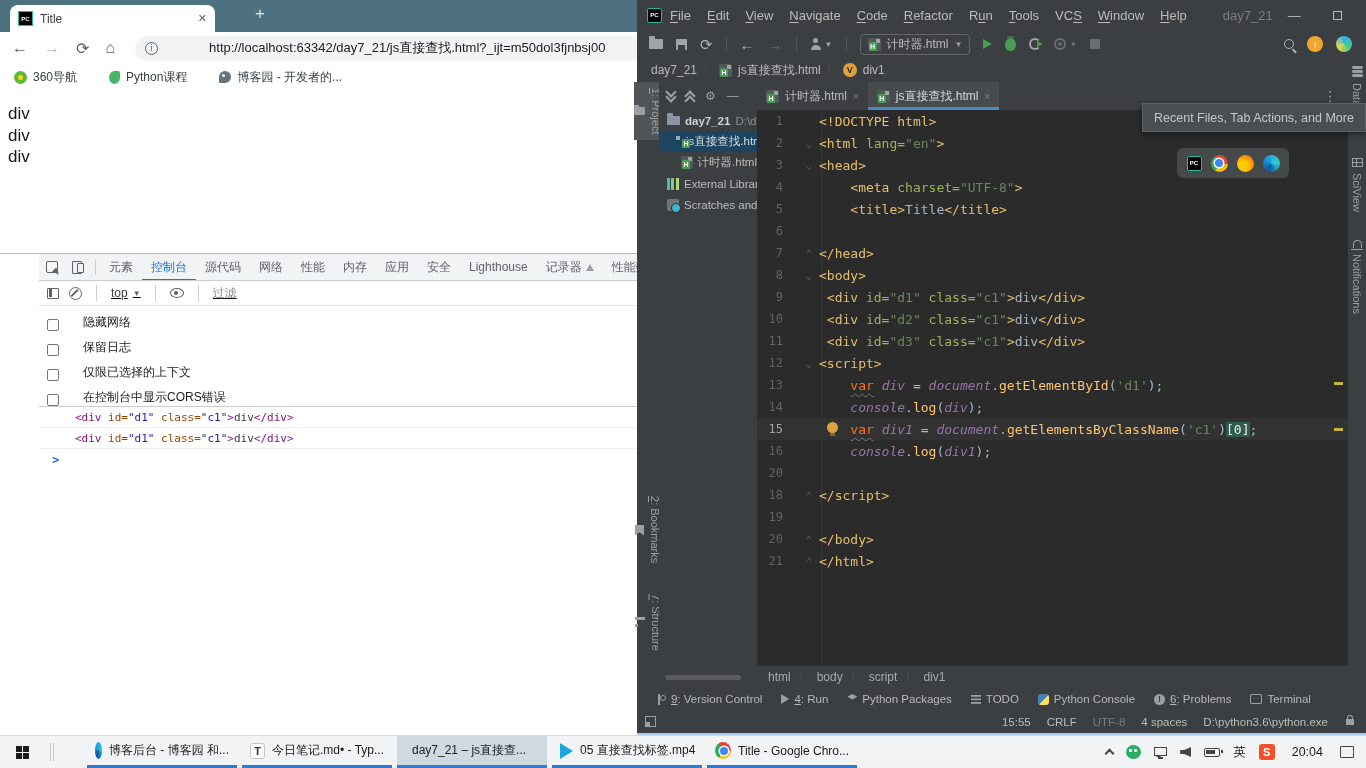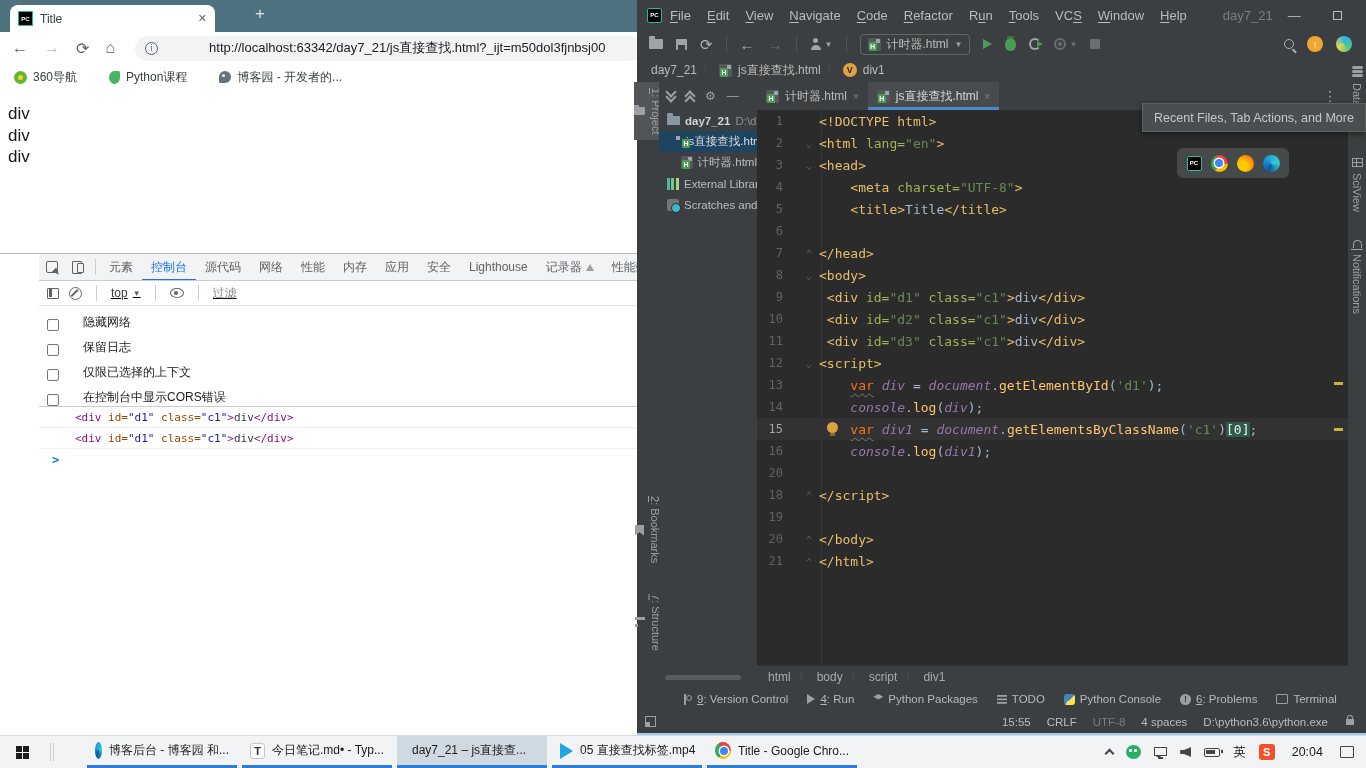--- a/index.html
+++ b/index.html
@@ -160,21 +160,21 @@
   .p-rsitem { display:flex; flex-direction:column; align-items:center; gap:6px; margin-bottom:28px; }
   .p-rslabel { writing-mode:vertical-rl; font-size:11px; color:#9da0a2; }
   .sicon-db { width:11px; height:3px; border-radius:2px; background:#9da0a2; box-shadow:0 4px 0 #9da0a2,0 8px 0 #9da0a2; margin-bottom:8px; }
   .sicon-grid { width:11px; height:9px; border:1px solid #9da0a2; position:relative; }
   .sicon-grid::before { content:""; position:absolute; left:0; top:3px; width:100%; height:1px; background:#9da0a2; }
   .sicon-grid::after { content:""; position:absolute; left:3px; top:0; width:1px; height:100%; background:#9da0a2; }
   .sicon-bell { width:9px; height:8px; border:1.5px solid #9da0a2; border-bottom:none; border-radius:5px 5px 0 0; position:relative; }
   .sicon-bell::after { content:""; position:absolute; left:-3px; bottom:-2px; width:12px; height:1.5px; background:#9da0a2; }
 
   .p-bcbottom { position:absolute; left:120px; top:665px; width:591px; height:23px; display:flex; align-items:center; gap:8px; padding-left:11px; font-size:12px; color:#a7aaac; background:#3c3f41; border-top:1px solid #323232; }
-  .p-toolwin { position:absolute; left:0; top:688px; width:729px; height:22px; display:flex; align-items:center; gap:19px; padding-left:46px; background:#3c3f41; font-size:11.5px; color:#b6b8ba; }
+  .p-toolwin { position:absolute; left:0; top:688px; width:729px; height:22px; display:flex; align-items:center; gap:19px; padding-left:20px; background:#3c3f41; font-size:11.5px; color:#b6b8ba; }
   .p-twitem { display:flex; align-items:center; gap:5px; white-space:nowrap; }
   .p-twitem u { text-decoration:underline; }
   .twicon-branch { width:9px; height:11px; position:relative; }
   .twicon-branch::before { content:""; position:absolute; left:1px; top:0; width:1.5px; height:11px; background:#9da0a2; }
   .twicon-branch::after { content:""; position:absolute; right:0; top:1px; width:4px; height:4px; border-radius:50%; border:1.5px solid #9da0a2; }
   .twicon-run { width:0; height:0; border-left:8px solid #9da0a2; border-top:5px solid transparent; border-bottom:5px solid transparent; }
   .twicon-packages { width:10px; height:10px; background:#9da0a2; clip-path:polygon(50% 0,100% 28%,50% 56%,0 28%); box-shadow:0 5px 0 -1px #9da0a2; }
   .twicon-todo { width:10px; height:9px; background:linear-gradient(#9da0a2 1.5px,transparent 1.5px) 0 0/10px 3.5px; }
   .twicon-python { width:11px; height:11px; border-radius:3px; background:linear-gradient(135deg,#4584b6 50%,#ffde57 50%); }
   .twicon-problems { width:11px; height:11px; border-radius:50%; background:#9da0a2; color:#3c3f41; font-size:9px; font-weight:bold; display:flex; align-items:center; justify-content:center; }

